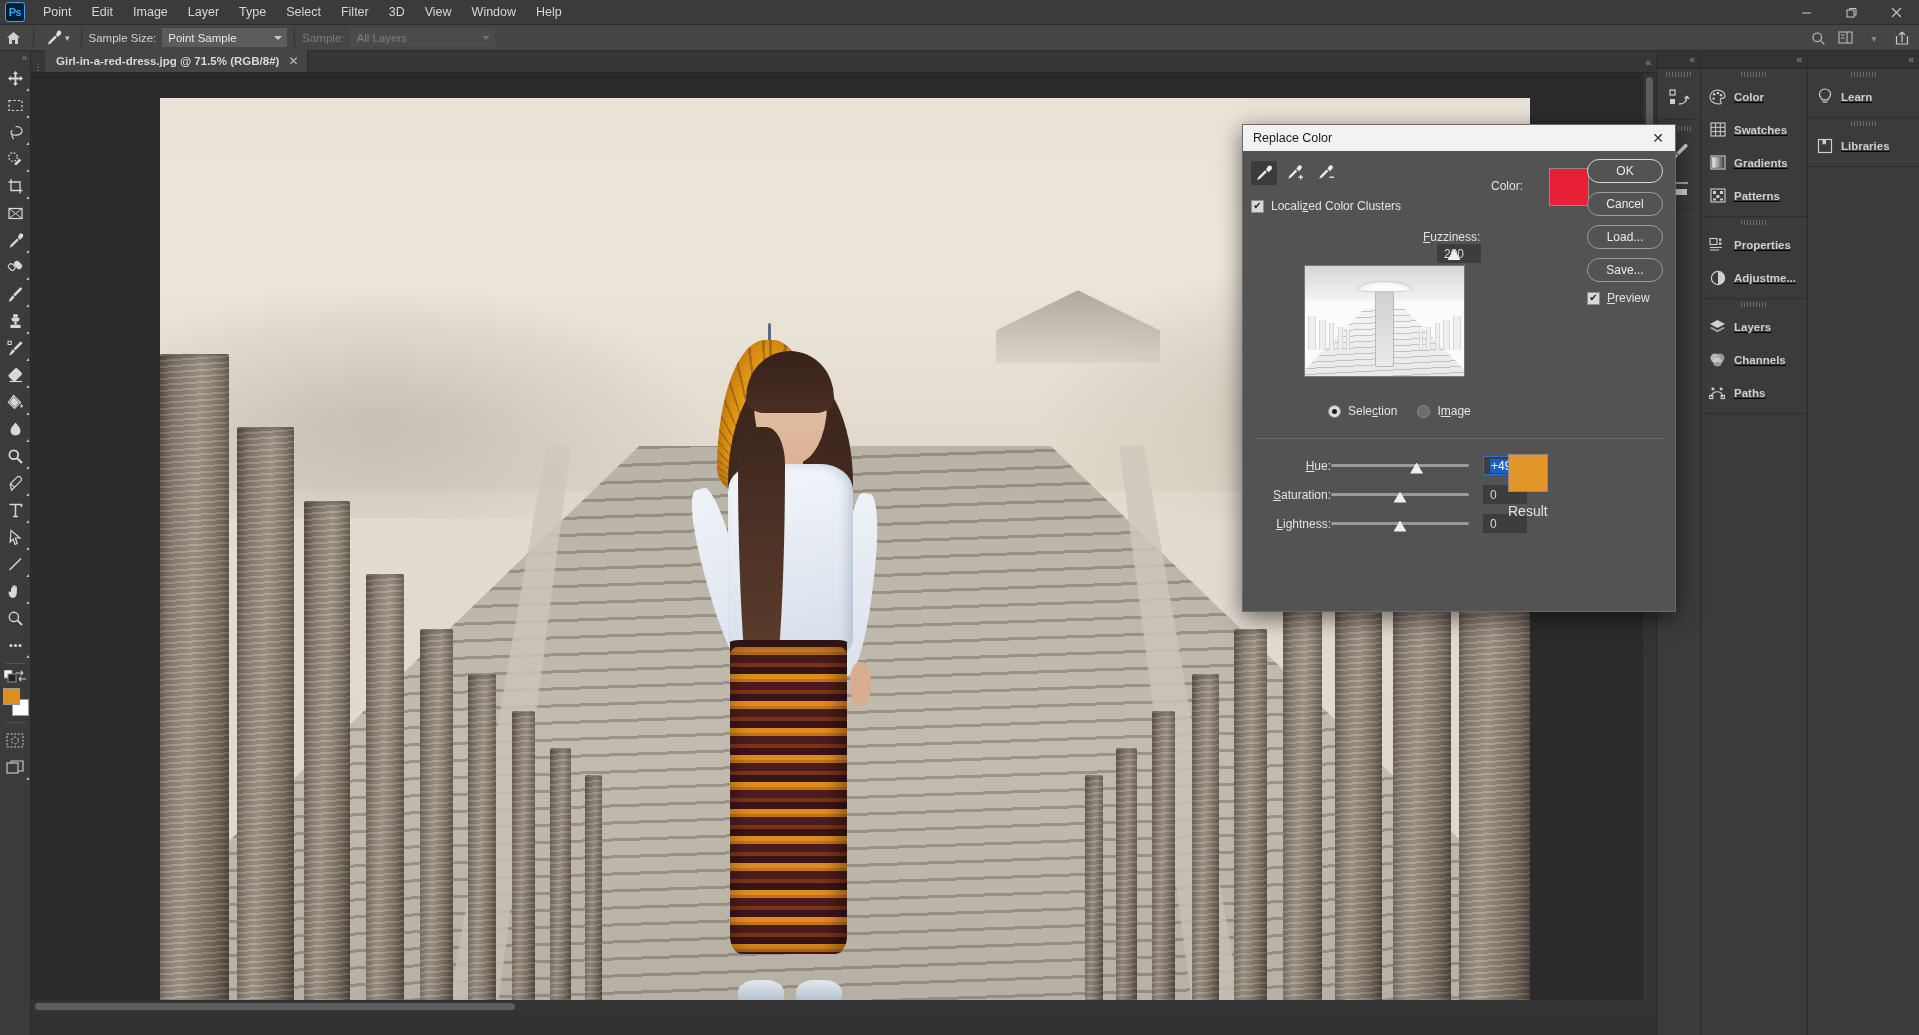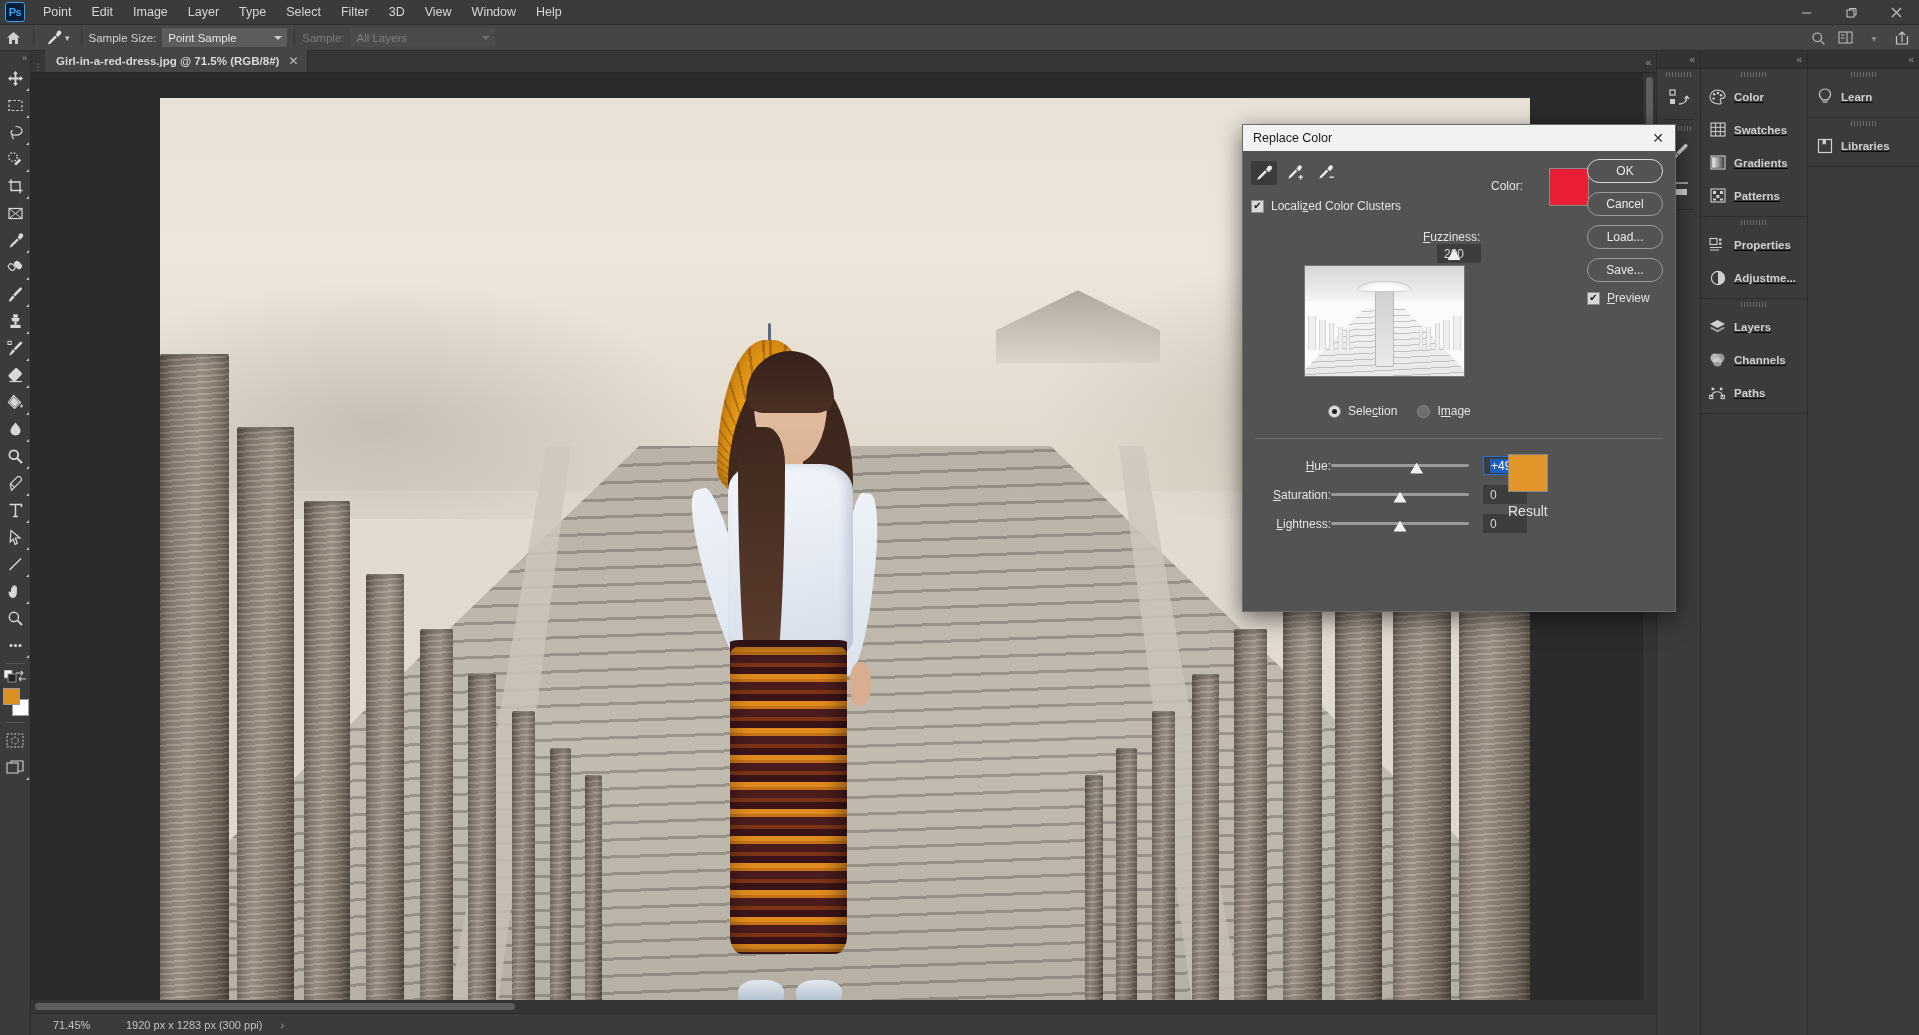--- a/index.html
+++ b/index.html
@@ -796,25 +796,20 @@
       </div>
     </div>
     <div class="canvas-scroll-v">
         <div class="thumb"></div>
       </div>
     <div class="canvas-scroll-h">
         <div class="thumb"></div>
       </div>
   </div>
 
-  <div class="statusbar">
-    <div class="zoom">71.45%</div>
-    <div class="dims">1920 px x 1283 px (300 ppi)</div>
-    <div class="arrow">›</div>
-  </div>
 
   <div class="panel-strip-narrow">
     <div class="dock-head">«</div>
     <div class="dock-grip">
         <span></span>
       </div>
     <div class="strip-item">
       <svg width="22" height="20" viewBox="0 0 22 20">
           <rect x="2" y="2" width="5" height="5" fill="none" stroke="#cfcfcf" stroke-width="1.2"></rect>
           <rect x="2" y="11" width="5" height="5" fill="#cfcfcf"></rect>

